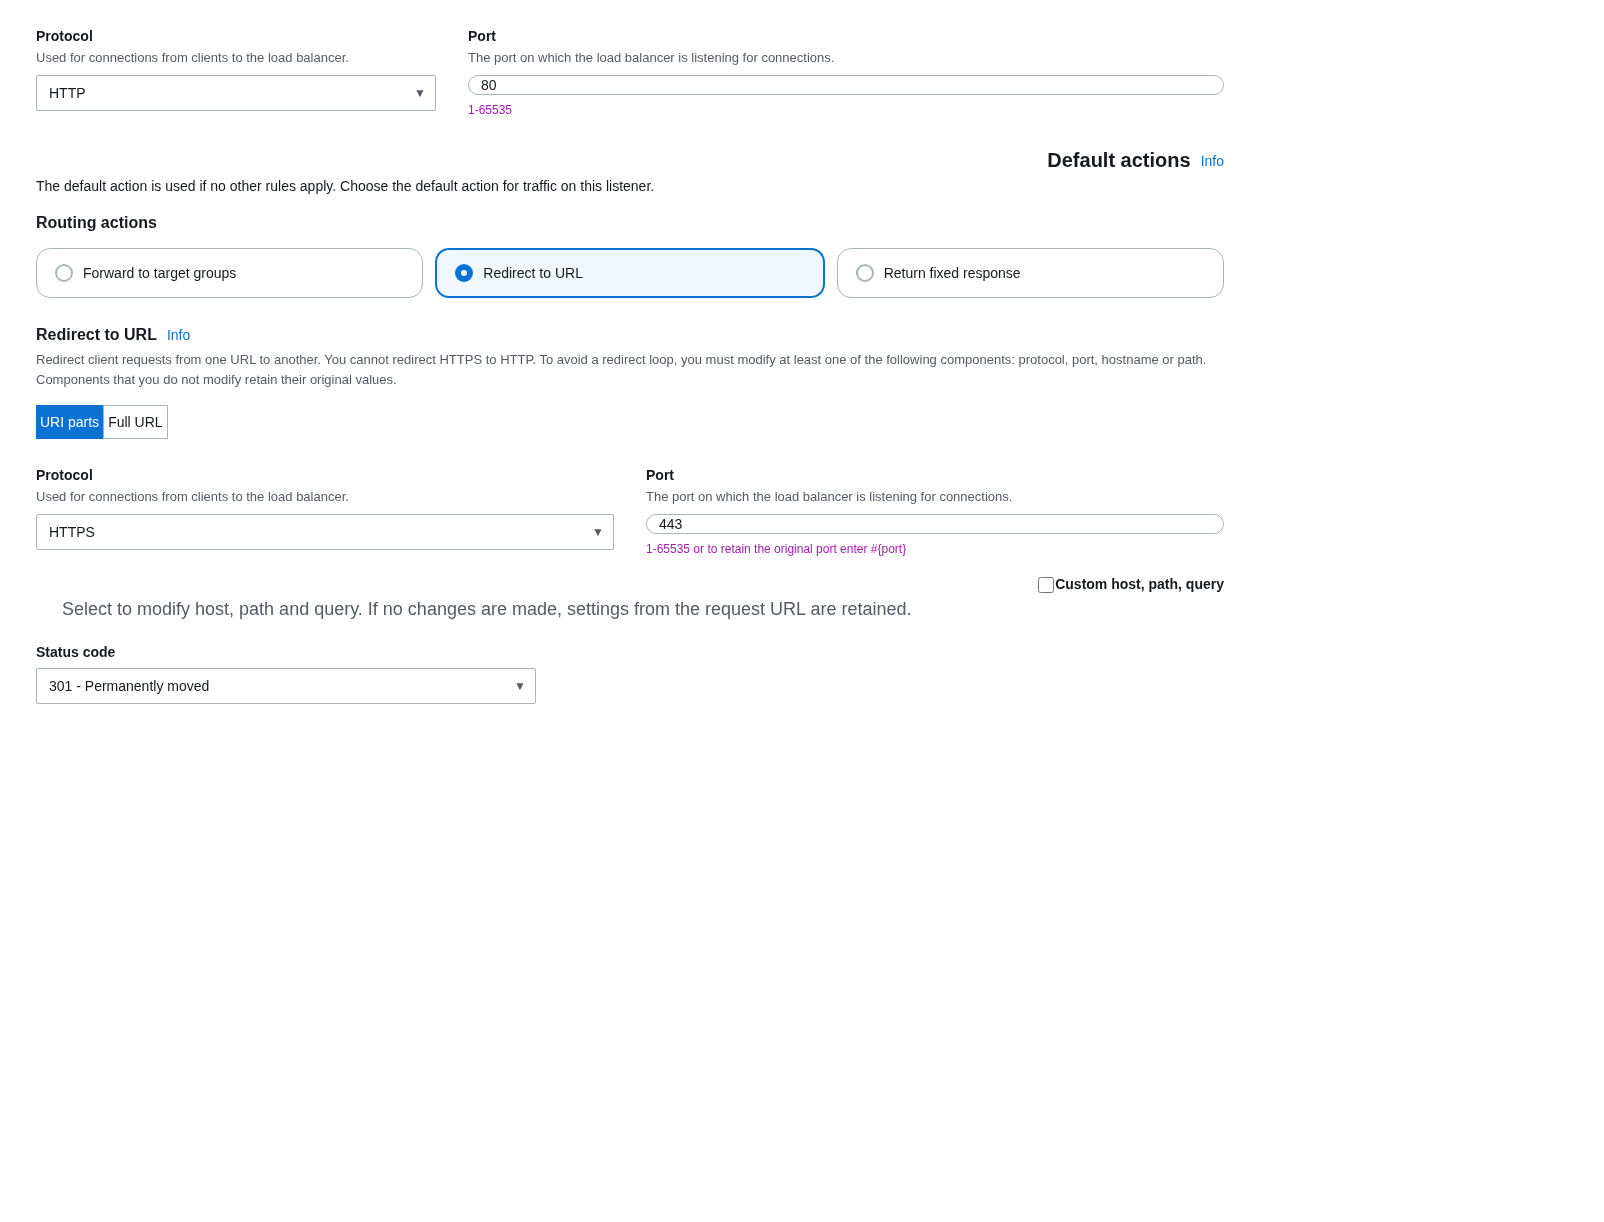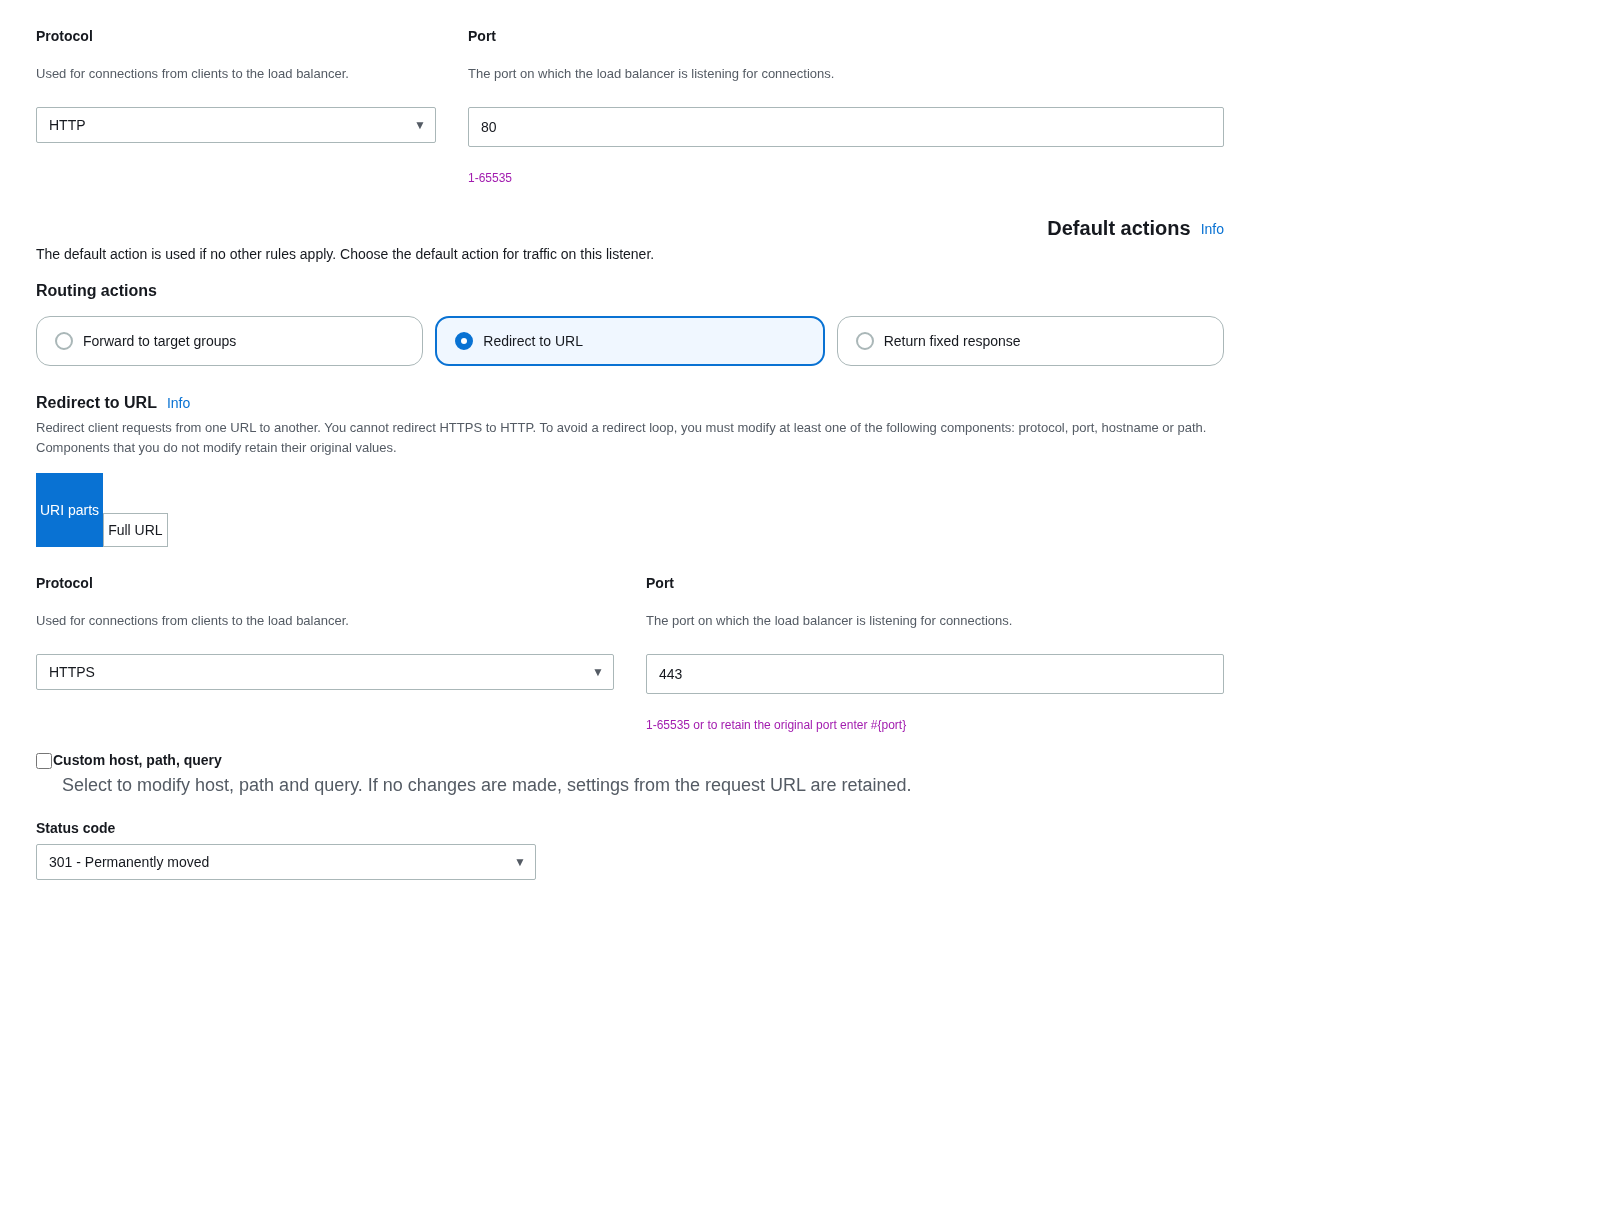--- a/index.html
+++ b/index.html
@@ -16,21 +16,21 @@
       max-width: 1260px;
     }
     .top-row {
       display: flex;
       gap: 32px;
       margin-bottom: 32px;
     }
     .field-group {
       display: flex;
       flex-direction: column;
-      gap: 20px;
+      gap: 4px;
     }
     .field-group.protocol {
       flex: 0 0 400px;
     }
     .field-group.port {
       flex: 1;
     }
     .field-label {
       font-size: 14px;
       font-weight: 600;
@@ -62,24 +62,24 @@
       position: absolute;
       right: 10px;
       top: 50%;
       transform: translateY(-50%);
       pointer-events: none;
       color: #545b64;
       font-size: 12px;
     }
     input[type="text"], input[type="number"] {
       width: 100%;
-      height: 40px;
+      height: 20px;
       padding: 0 12px;
       border: 1px solid #aab7b8;
-      border-radius: 2px;
+      border-radius: 12px;
       font-size: 14px;
       color: #16191f;
     }
     .hint-text {
       font-size: 12px;
       color: #a21caf;
       margin-top: 4px;
     }
     .section-header {
       display: flex;
@@ -191,35 +191,35 @@
       cursor: pointer;
     }
     .tab-btn.active {
       background: #0972d3;
       color: #fff;
     }
     .tab-btn.inactive {
       background: #fff;
       color: #16191f;
       border: 1px solid #aab7b8;
-      margin-top: 40px;
     }
     .two-col {
       display: flex;
       gap: 32px;
       margin-bottom: 20px;
     }
     .two-col .field-group {
       flex: 1;
     }
     .checkbox-row {
       display: flex;
       align-items: flex-start;
       gap: 1px;
       margin-bottom: 6px;
+      justify-content: flex-end;
     }
     input[type="checkbox"] {
       width: 16px;
       height: 16px;
       margin-top: 1px;
       cursor: pointer;
       accent-color: #0972d3;
       flex-shrink: 0;
     }
     .checkbox-label {

